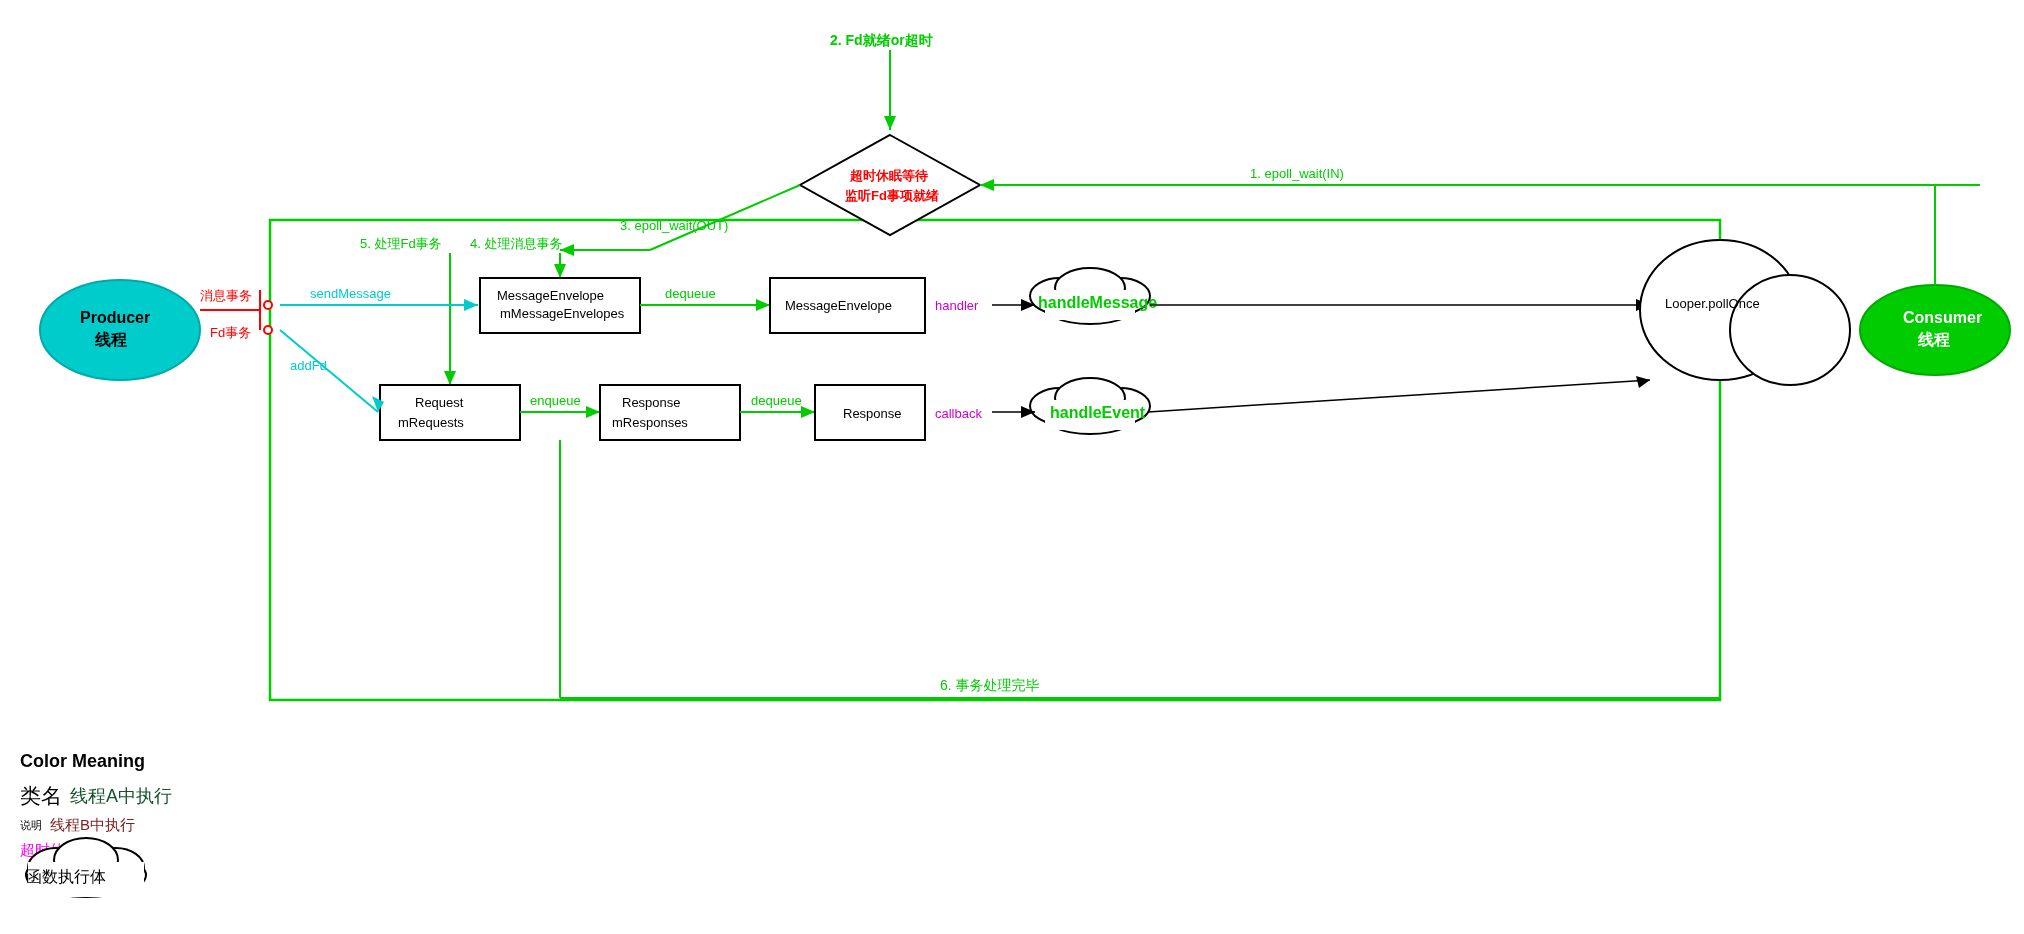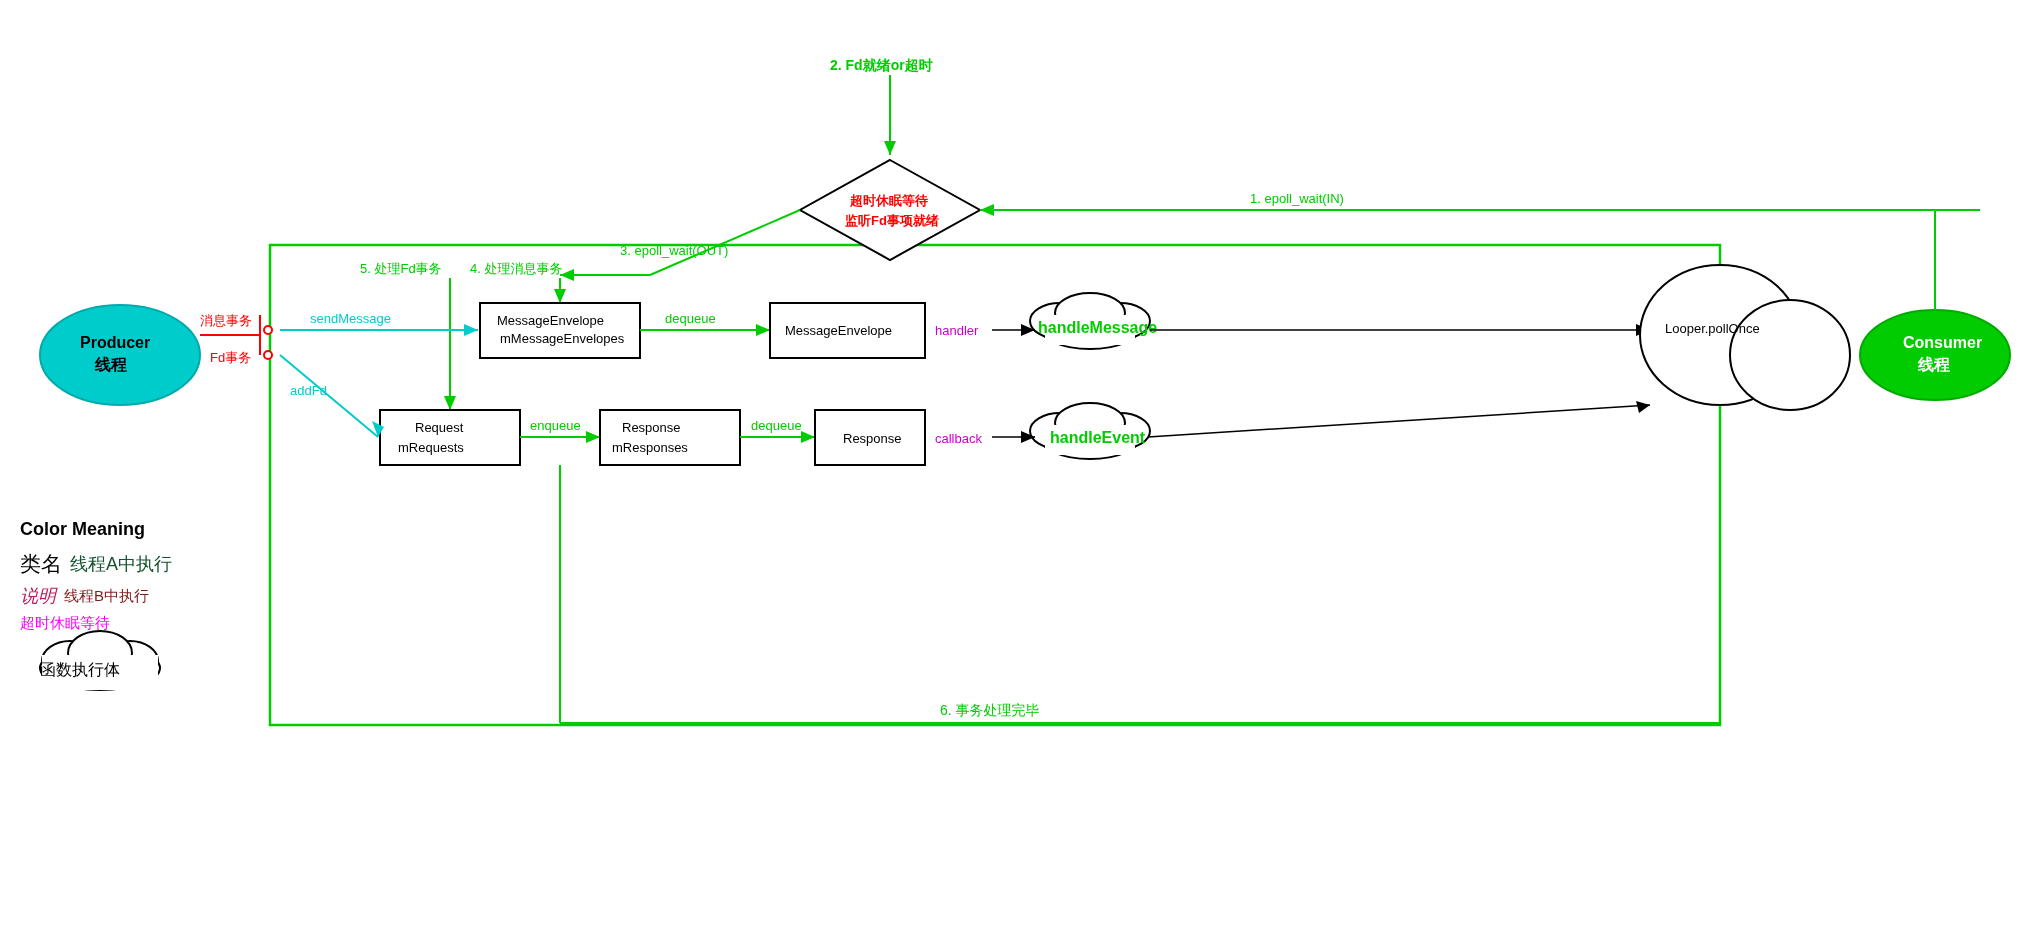--- a/index.html
+++ b/index.html
@@ -7,34 +7,33 @@
       background: #fff;
       font-family: Arial, sans-serif;
       width: 2024px;
       height: 934px;
       overflow: hidden;
       position: relative;
     }
     .diagram-container {
       position: relative;
       width: 2024px;
-      height: 702px;
-      margin-top: 25px;
+      height: 934px;
     }
     svg.main-svg {
       position: absolute;
       top: 0; left: 0;
       width: 2024px;
       height: 934px;
     }
 
     
     .legend {
       position: absolute;
-      bottom: 88px;
+      bottom: 68px;
       left: 20px;
     }
     .legend-title {
       font-size: 18px;
       font-weight: bold;
       color: #000;
       margin-bottom: 10px;
     }
     .legend-row {
       display: flex;
@@ -42,27 +41,27 @@
       margin-bottom: 6px;
       gap: 30px;
     }
     .legend-item {
       display: flex;
       align-items: center;
       gap: 8px;
     }
     .legend-black { color: #000; font-size: 21px; }
     .legend-cyan { color: #14532d; font-size: 18px; }
-    .legend-red { color: #be185d; font-size: 18px; font-style: italic; }
+    .legend-red { color: #000000; font-size: 11px; }
     .legend-magenta { color: #ff00ff; font-size: 15px; }
 
     .cloud-shape {
       position: absolute;
       bottom: 30px;
-      left: 20px;
+      left: 6px;
     }
   </style>
 </head>
 <body>
 
 <div class="diagram-container">
   <svg class="main-svg">
 
     <rect x="270" y="220" width="1450" height="480" fill="none" stroke="#00cc00" stroke-width="2.5"></rect>
 

